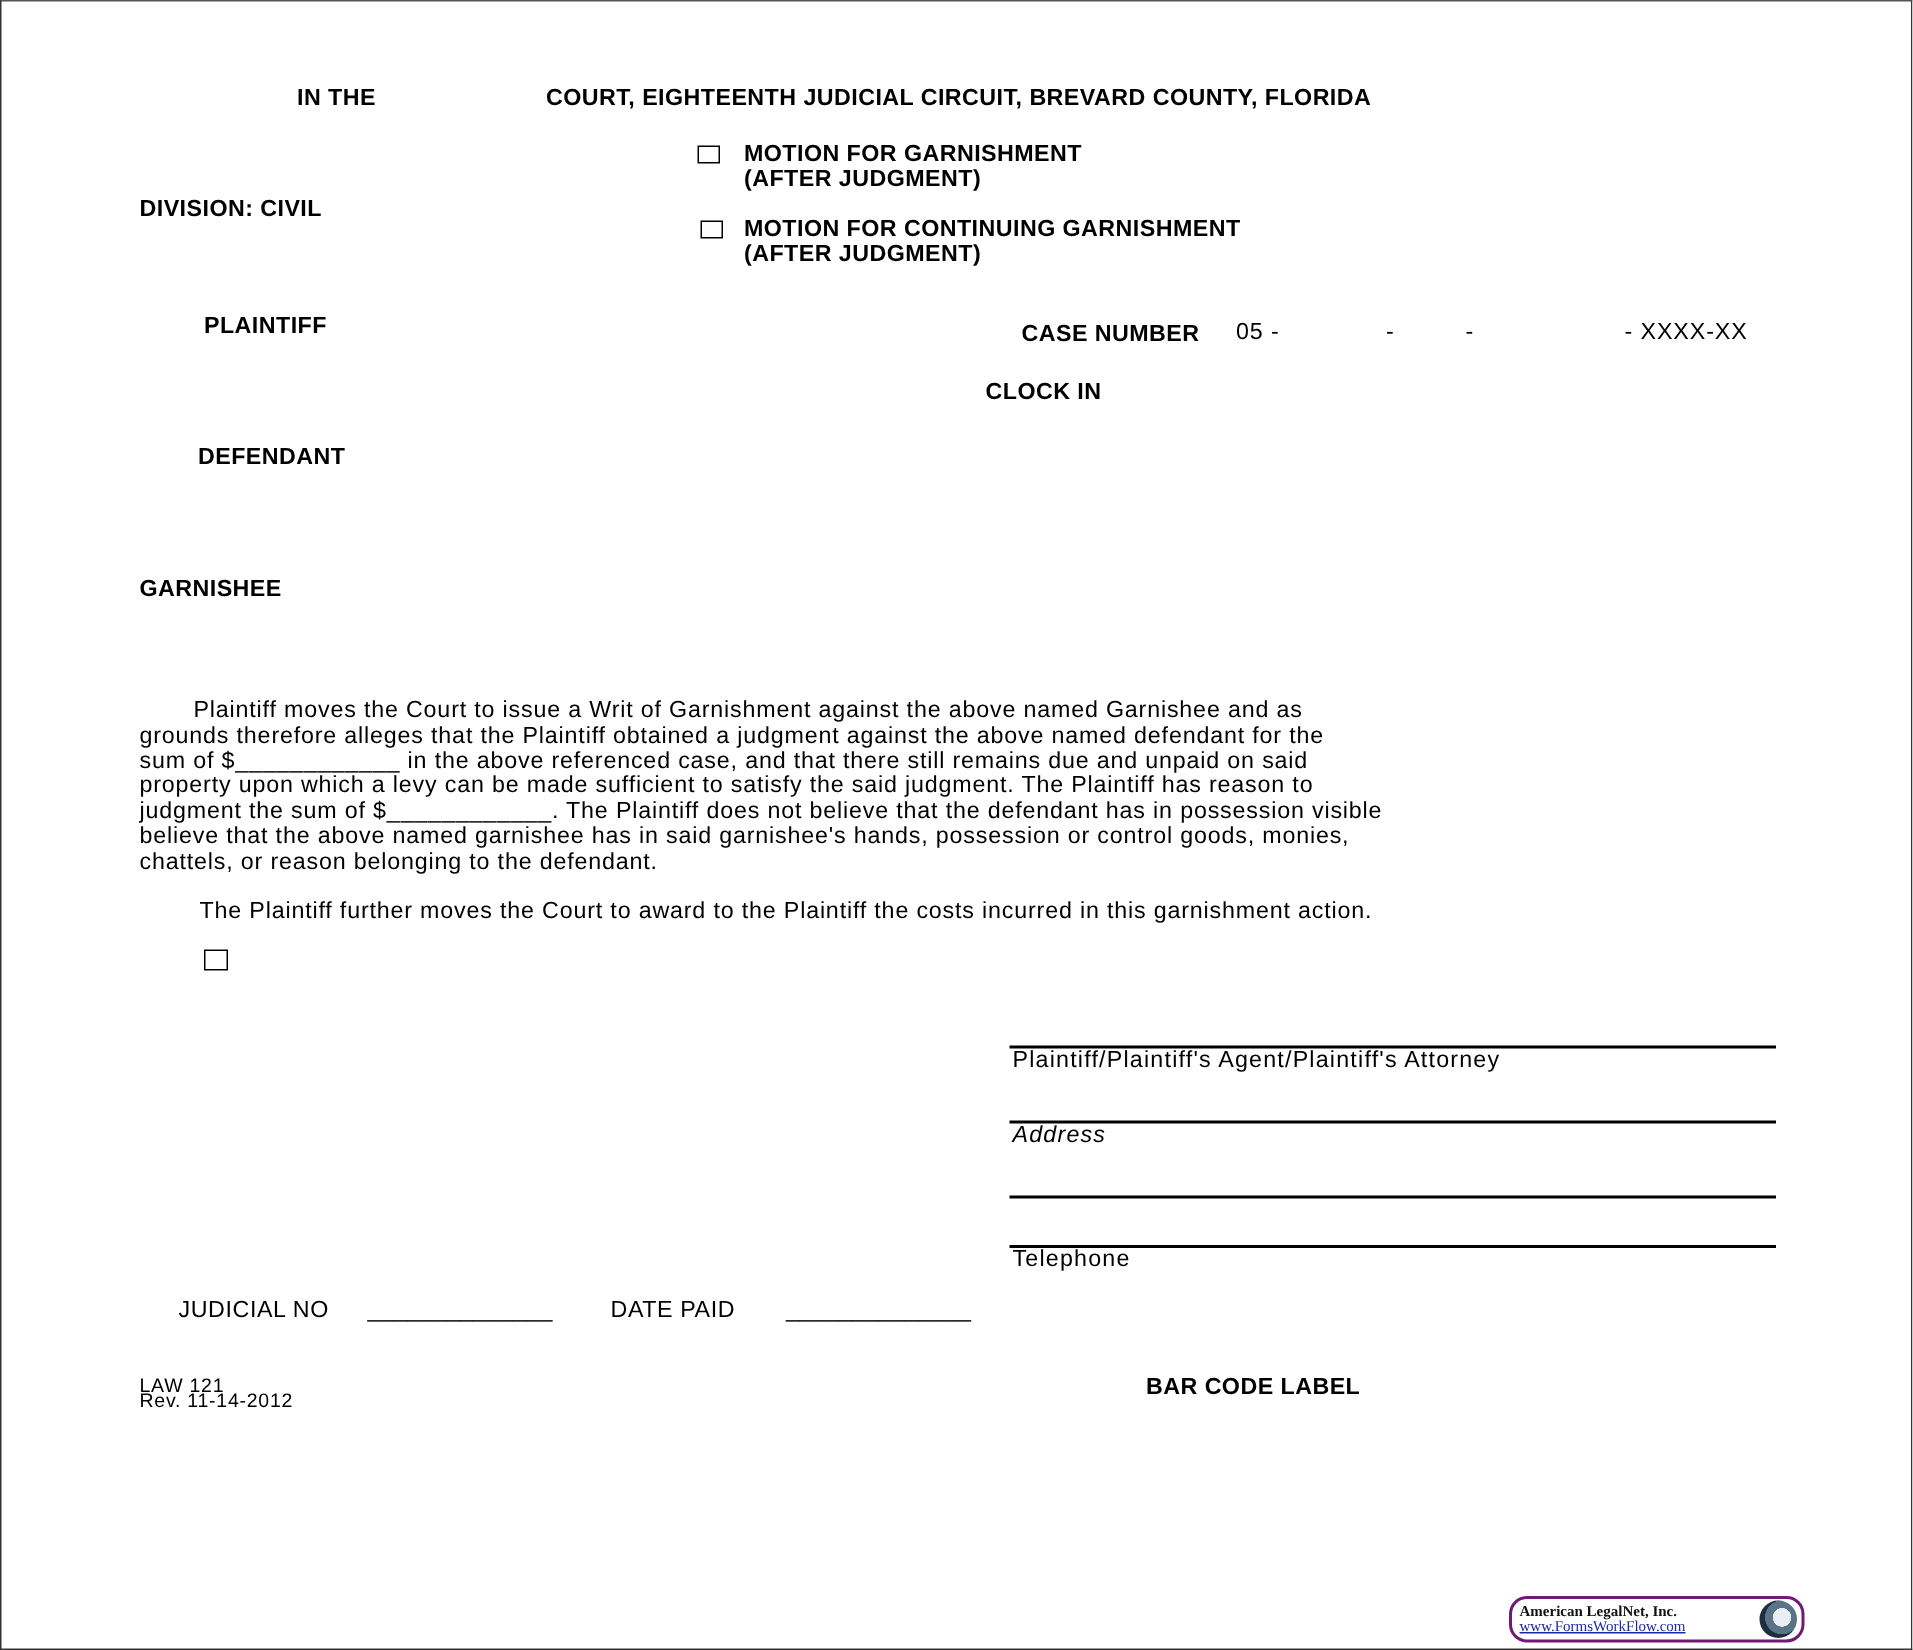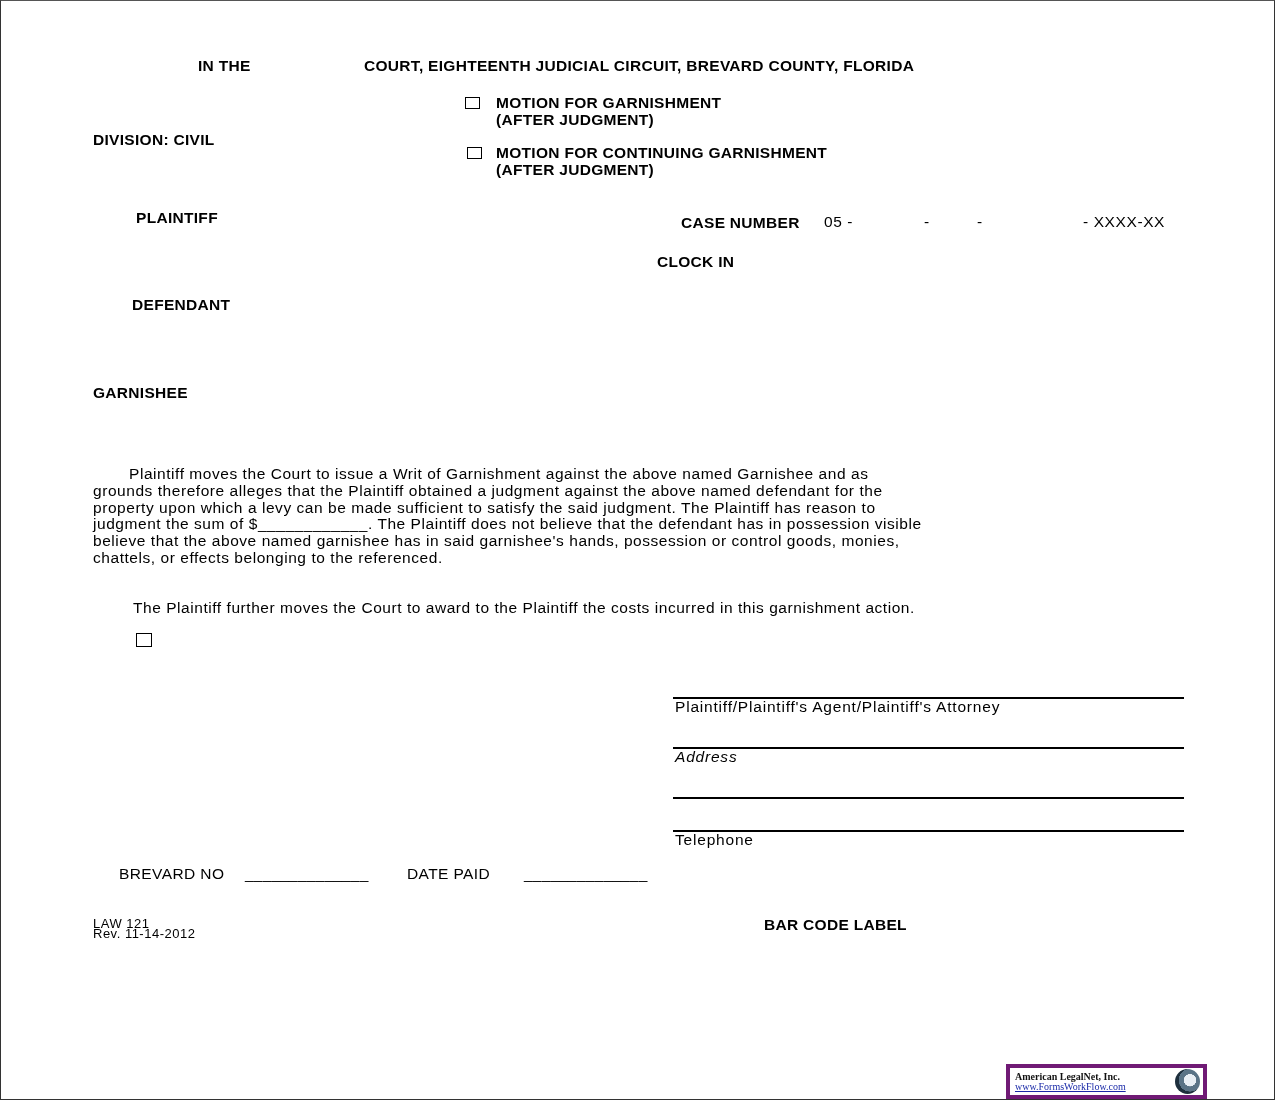--- a/index.html
+++ b/index.html
@@ -12,21 +12,21 @@
   .hdr { font-size: 15.5px; font-weight: bold; letter-spacing: 0.3px; }
   .body-text { font-size: 15.5px; letter-spacing: 0.6px; }
   .cb { display: inline-block; width: 15px; height: 12px; border: 1.3px solid #000; box-sizing: border-box; background: #fff; }
   .para { position: absolute; left: 92px; top: 465px; width: 1090px; font-size: 15.5px;
           letter-spacing: 0.55px; line-height: 16.8px; white-space: normal; }
   .para .line { display: block; white-space: nowrap; }
   .sigline { position: absolute; left: 672px; width: 511px; height: 0; border-top: 2px solid #000; }
   .siglabel { position: absolute; left: 674px; font-size: 15.5px; letter-spacing: 0.8px; }
   .small { font-size: 13px; line-height: 11px; letter-spacing: 0.5px; }
   .logo { position: absolute; left: 1005px; top: 1063px; width: 193px; height: 27px;
-          border: 4px solid #701a75; border-radius: 0; background: #fff; }
+          border: 2px solid #701a75; border-radius: 12px; background: #fff; }
   .logo .t1 { position: absolute; left: 5px; top: 3px; font-family: "Liberation Serif", serif;
               font-weight: bold; font-size: 10px; color: #111; }
   .logo .t2 { position: absolute; left: 5px; top: 13px; font-family: "Liberation Serif", serif;
               font-size: 10px; color: #1a2aa8; text-decoration: underline; }
   .logo .globe { position: absolute; right: 3px; top: 1px; width: 25px; height: 25px; border-radius: 50%;
                  background: radial-gradient(circle at 60% 45%, #e8eef4 0 30%, #5a7386 31% 55%, #1d2f3d 56% 100%); }
 </style>
 </head>
 <body>
 
@@ -59,41 +59,42 @@
   <span class="abs hdr" style="left:654px; top:213px;margin-left:26px;">CASE NUMBER</span>
   <span class="abs body-text" style="left:823px; top:212px;">05 -</span>
   <span class="abs body-text" style="left:923px; top:212px;">-</span>
   <span class="abs body-text" style="left:976px; top:212px;">-</span>
   <span class="abs body-text" style="left:1082px; top:212px;">- XXXX-XX</span>
   <span class="abs hdr" style="left:656px; top:252px;">CLOCK IN</span>
 
   <div class="para">
     <span class="line" style="padding-left:36px;">Plaintiff moves the Court to issue a Writ of Garnishment against the above named Garnishee and as</span>
     <span class="line">grounds therefore alleges that the Plaintiff obtained a judgment against the above named defendant for the</span>
+    <span class="line">sum of $____________ in the above referenced case, and that there still remains due and unpaid on said</span>
     <span class="line">property upon which a levy can be made sufficient to satisfy the said judgment.  The Plaintiff has reason to</span>
     <span class="line">judgment the sum of $____________.  The Plaintiff does not believe that the defendant has in possession visible</span>
     <span class="line">believe that the above named garnishee has in said garnishee's hands, possession or control goods, monies,</span>
-    <span class="line">chattels, or effects belonging to the referenced.</span>
+    <span class="line">chattels, or reason belonging to the defendant.</span>
   </div>
 
   <span class="abs body-text" style="left:132px; top:598px; letter-spacing:0.55px;">The Plaintiff further moves the Court to award to the Plaintiff the costs incurred in this garnishment action.</span>
 
   <div class="abs" style="left:135px; top:632px;">
     <span class="cb" style="width:16px; height:14px;"></span>
   </div>
 
   <div class="sigline" style="top:696px;"></div>
   <span class="siglabel" style="top:697px;">Plaintiff/Plaintiff's Agent/Plaintiff's Attorney</span>
   <div class="sigline" style="top:746px;"></div>
   <span class="siglabel" style="top:747px;font-style:italic;">Address</span>
   <div class="sigline" style="top:796px;"></div>
   <div class="sigline" style="top:829px;"></div>
   <span class="siglabel" style="top:830px;">Telephone</span>
 
-  <span class="abs body-text" style="left:118px; top:864px; letter-spacing:0.4px;">BREVARD NO</span>
+  <span class="abs body-text" style="left:118px; top:864px; letter-spacing:0.4px;">JUDICIAL NO</span>
   <span class="abs body-text" style="left:244px; top:864px; letter-spacing:0.2px;">______________</span>
   <span class="abs body-text" style="left:406px; top:864px; letter-spacing:0.4px;">DATE PAID</span>
   <span class="abs body-text" style="left:523px; top:864px; letter-spacing:0.2px;">______________</span>
 
   <span class="abs small" style="left:92px; top:917px;">LAW 121</span>
   <span class="abs small" style="left:92px; top:927px;">Rev. 11-14-2012</span>
   <span class="abs hdr" style="left:763px; top:915px;">BAR CODE LABEL</span>
 
   <div class="logo">
     <span class="t1">American LegalNet, Inc.</span>

